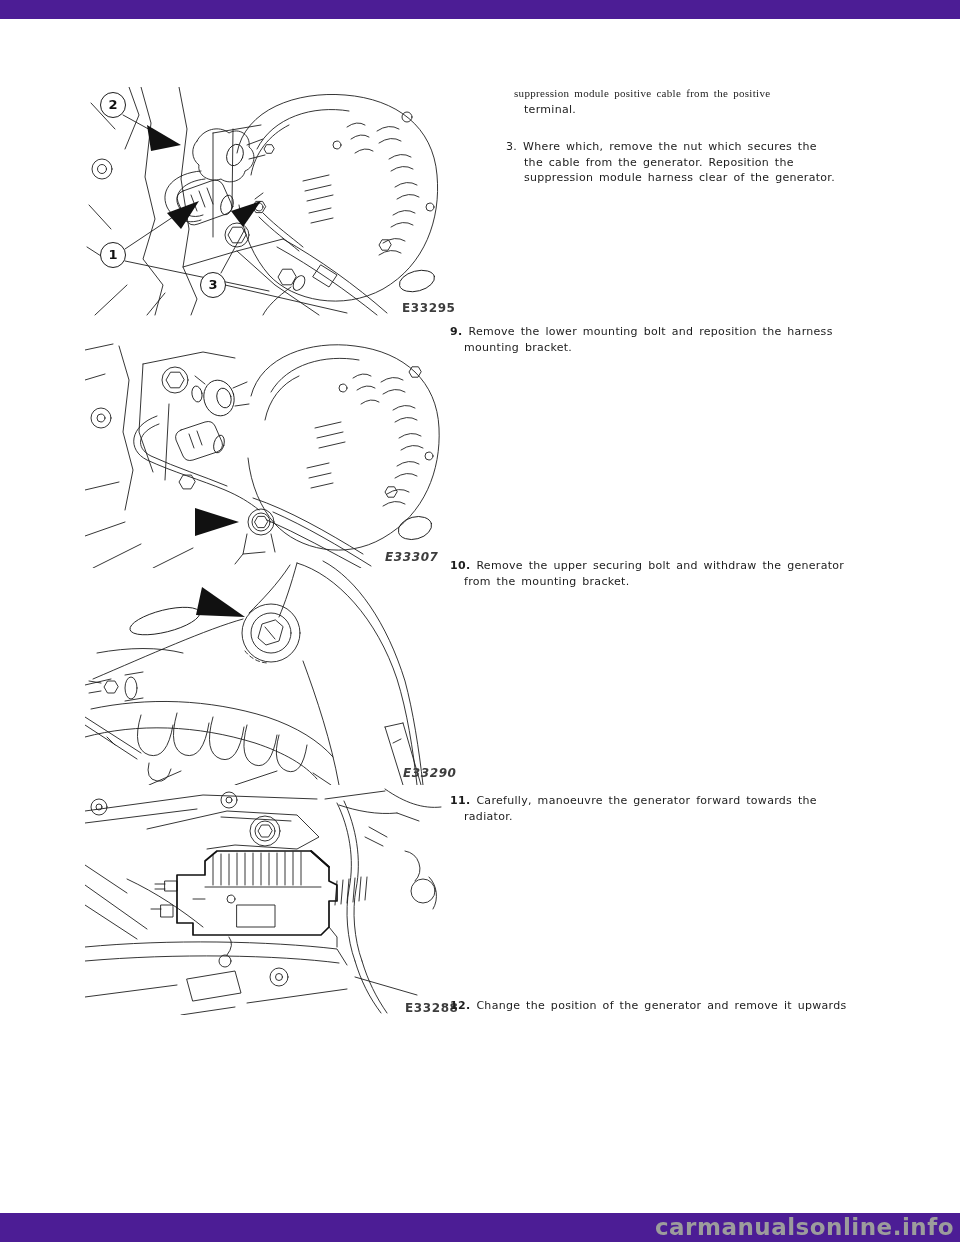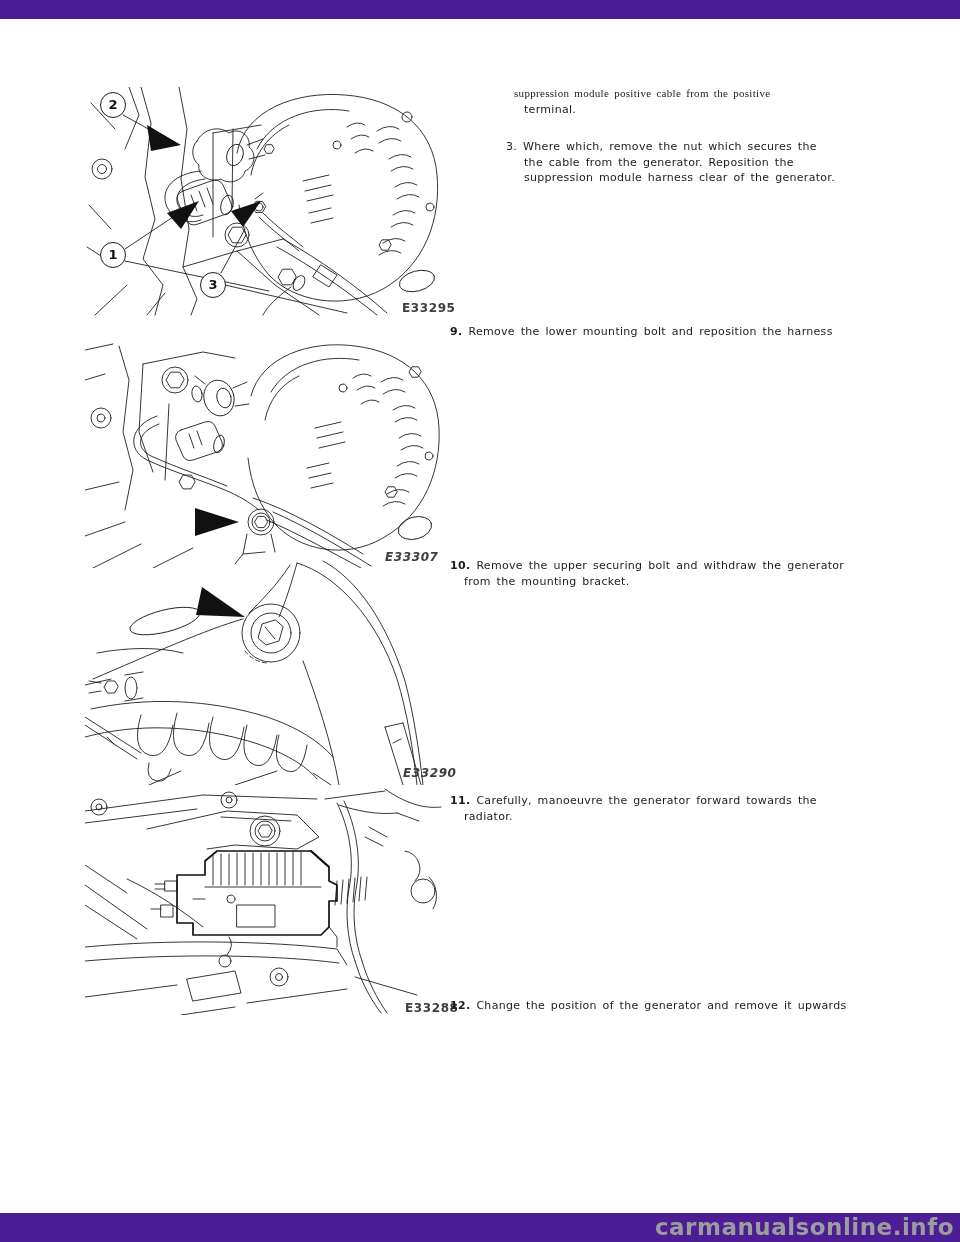--- a/index.html
+++ b/index.html
@@ -261,20 +261,21 @@
 </div>
 
 <div class="tblock" style="left:506px; top:139px;">
   <div><span class="num">3.</span><span>Where which, remove the nut which secures the</span></div>
   <div class="ind18">the cable from the generator. Reposition the</div>
   <div class="ind18">suppression module harness clear of the generator.</div>
 </div>
 
 <div class="tblock" style="left:450px; top:324px;">
   <div><span class="bnum">9.</span><span>Remove the lower mounting bolt and reposition the harness</span></div>
+  <div class="ind14">mounting bracket.</div>
 </div>
 
 <div class="tblock" style="left:450px; top:558px;">
   <div><span class="bnum">10.</span><span>Remove the upper securing bolt and withdraw the generator</span></div>
   <div class="ind14">from the mounting bracket.</div>
 </div>
 
 <div class="tblock" style="left:450px; top:793px;">
   <div><span class="bnum">11.</span><span>Carefully, manoeuvre the generator forward towards the</span></div>
   <div class="ind14">radiator.</div>

